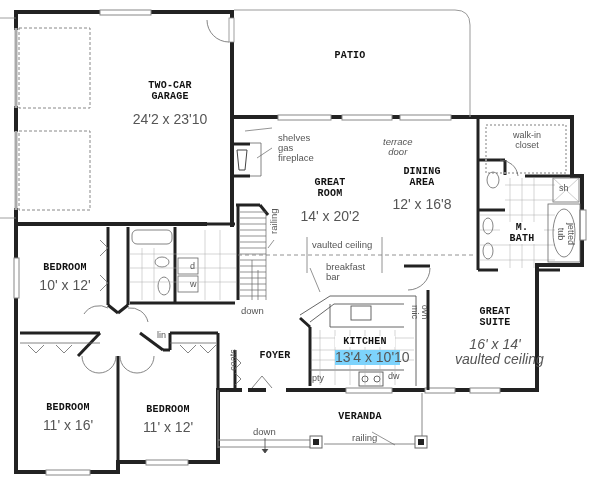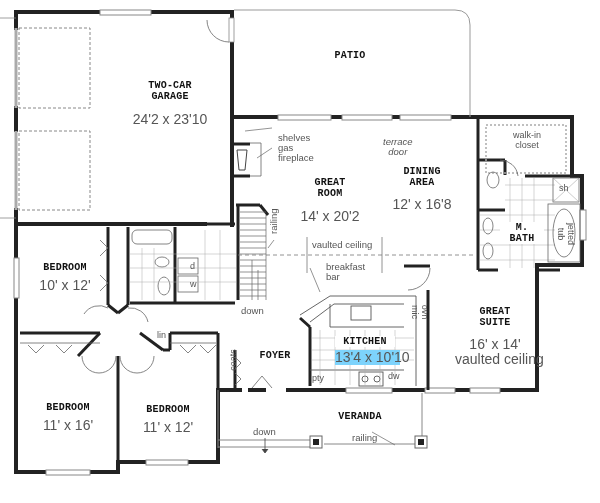--- a/index.html
+++ b/index.html
@@ -338,21 +338,21 @@
 
 <div class="lbl room" style="left:335px;top:336px;width:60px;background:#fff;">KITCHEN</div>
 <div class="lbl dim" style="left:335px;top:350px;width:65px;background:#7dd3fc;">13'4  x  10'10</div>
 <div class="lbl tiny" style="left:312px;top:374px;">pty</div>
 <div class="lbl tiny" style="left:388px;top:372px;">dw</div>
 
 <div class="lbl room" style="left:465px;top:306px;width:60px;">
   <div>GREAT</div>
   <div>SUITE</div>
 </div>
-<div class="lbl dim" style="left:455px;top:337px;width:80px;">
+<div class="lbl dim" style="left:455px;top:337px;width:80px;font-style:italic;">
   <div>16'  x  14'</div>
   <div>vaulted ceiling</div>
 </div>
 
 <div class="lbl room" style="left:30px;top:262px;width:70px;">BEDROOM</div>
 <div class="lbl dim" style="left:30px;top:278px;width:70px;">10'  x  12'</div>
 
 <div class="lbl tiny" style="left:190px;top:262px;">d</div>
 <div class="lbl tiny" style="left:190px;top:280px;">w</div>
 <div class="lbl tiny" style="left:157px;top:331px;">lin</div>

